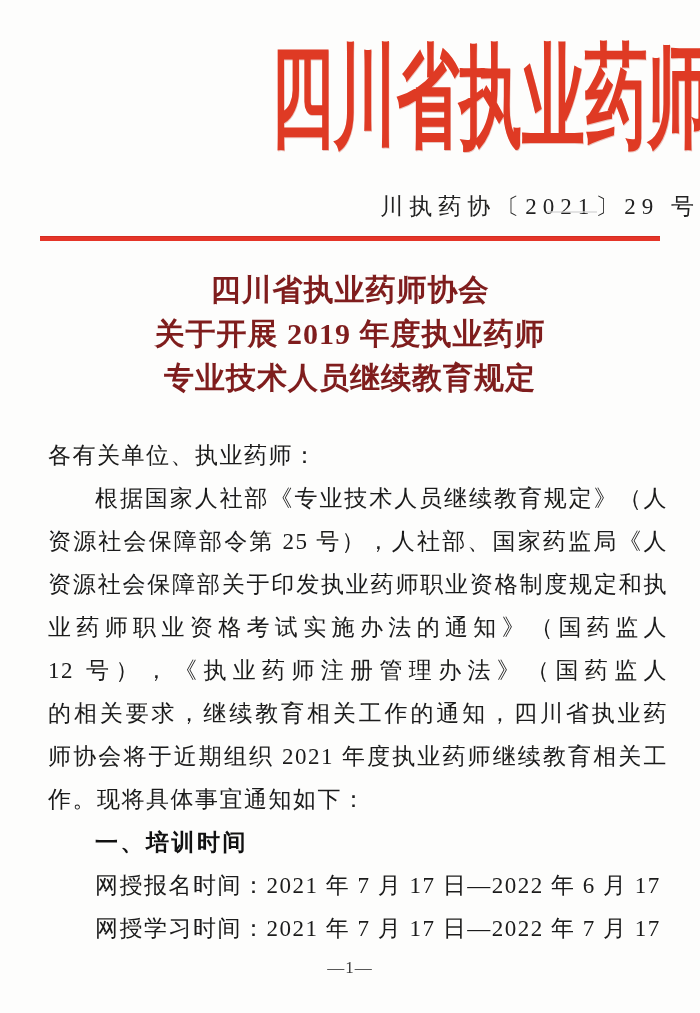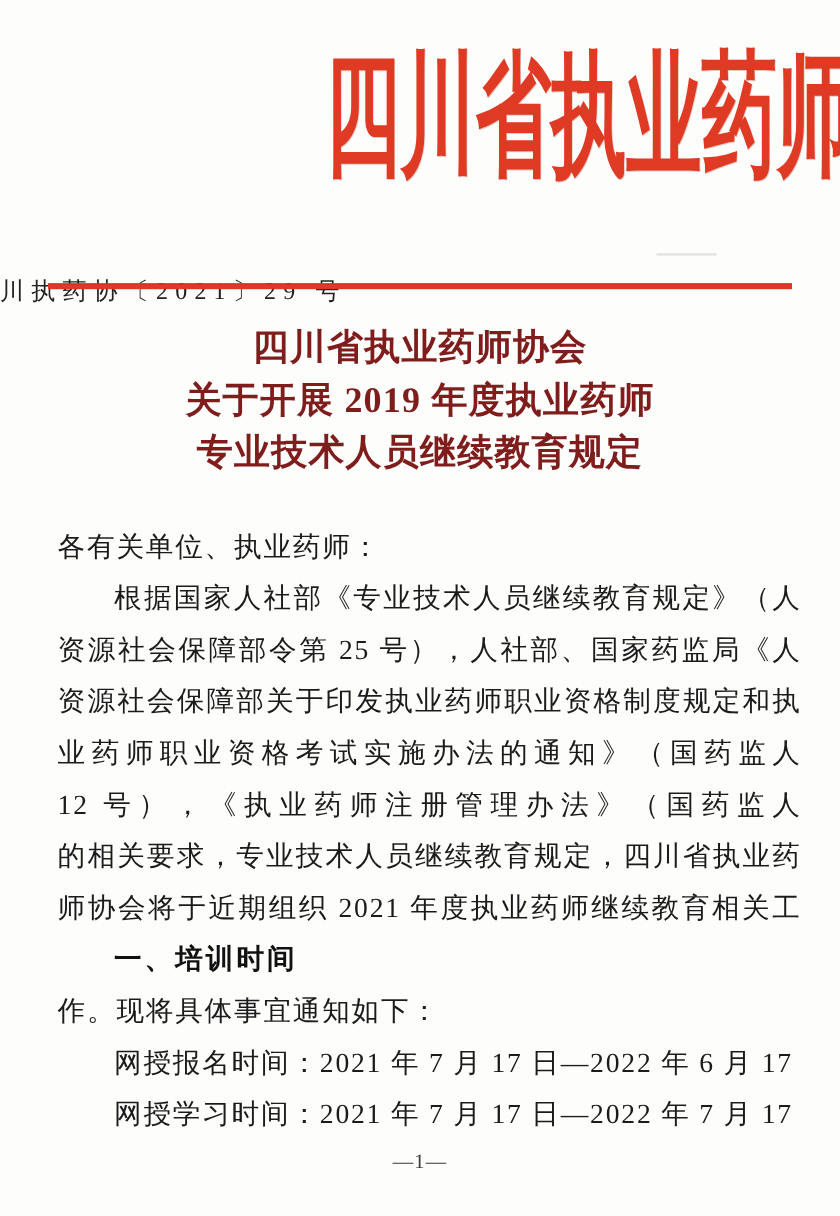--- a/index.html
+++ b/index.html
@@ -37,26 +37,25 @@
     letter-spacing: 0px;
     text-shadow: 1px 1px 0 rgba(180, 30, 10, 0.25);
   }
 
   
   .doc-number {
     position: absolute;
     top: 192px;
     left: 0;
     right: 0;
-    text-align: left;
-    font-size: 20px;
+    text-align: right;
+    font-size: 23px;
     line-height: 30px;
     letter-spacing: 6px;
     color: #222;
-    margin-top: 36px;
   }
 
   
   .artifact-line {
     position: absolute;
     top: 211px;
     left: 547px;
     width: 50px;
     height: 2px;
     background: #d6d6d6;
@@ -154,25 +153,25 @@
   </div>
 
   <div class="body-text">
     <div class="line">各有关单位、执业药师：</div>
 
     <div class="line jline ind">根据国家人社部《专业技术人员继续教育规定》（人力</div>
     <div class="line jline">资源社会保障部令第 25 号），人社部、国家药监局《人力</div>
     <div class="line jline">资源社会保障部关于印发执业药师职业资格制度规定和执</div>
     <div class="line jline">业药师职业资格考试实施办法的通知》（国药监人〔2019〕</div>
     <div class="line jline">12 号），《执业药师注册管理办法》（国药监人〔2021〕36 号）</div>
-    <div class="line jline">的相关要求，专业技术人员继续教育规定，四川省执业药</div>
+    <div class="line jline">的相关要求，继续教育相关工作的通知，四川省执业药</div>
     <div class="line jline">师协会将于近期组织 2021 年度执业药师继续教育相关工</div>
+    <div class="line">作。现将具体事宜通知如下：</div>
+
     <div class="line ind sec-heading">一、培训时间</div>
-
-    <div class="line">作。现将具体事宜通知如下：</div>
 
     <div class="line ind">网授报名时间：2021 年 7 月 17 日—2022 年 6 月 17 日；</div>
     <div class="line ind">网授学习时间：2021 年 7 月 17 日—2022 年 7 月 17 日；</div>
   </div>
 
   <div class="page-number">—1—</div>
 
 </div>
 
 </body></html>

